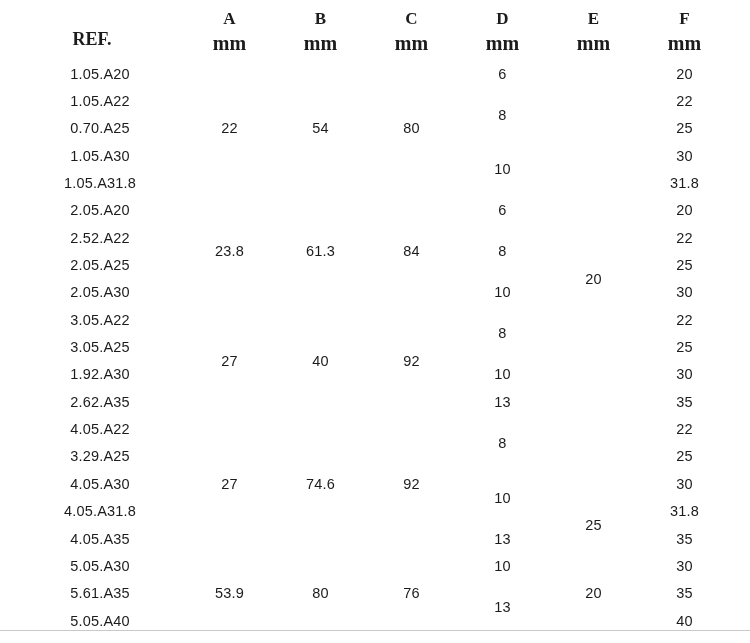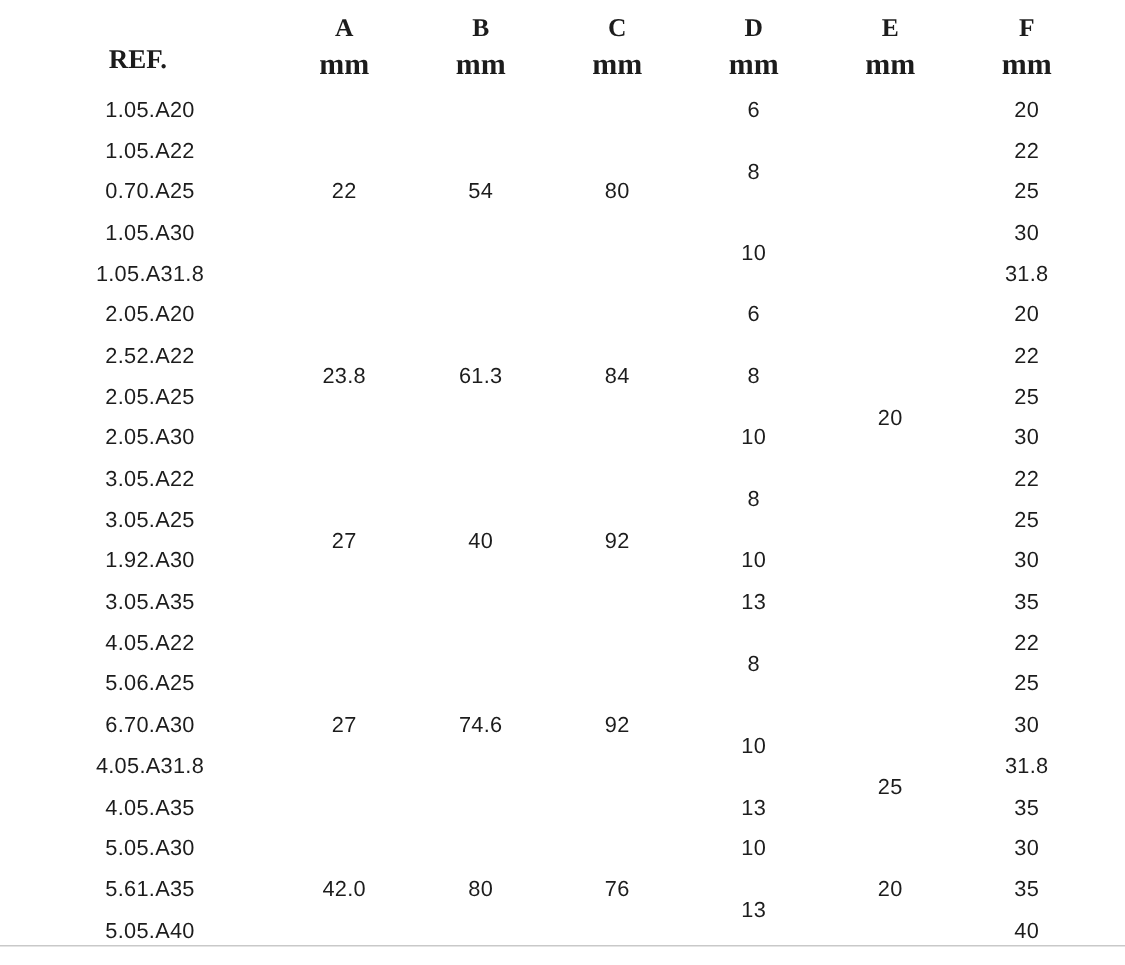--- a/index.html
+++ b/index.html
@@ -161,54 +161,54 @@
         <tr>
           <td class="ref-cell">3.05.A25</td>
           <td>25</td>
         </tr>
         <tr>
           <td class="ref-cell">1.92.A30</td>
           <td rowspan="1">10</td>
           <td>30</td>
         </tr>
         <tr>
-          <td class="ref-cell">3.05.A35</td>
+          <td class="ref-cell">2.62.A35</td>
           <td rowspan="1">13</td>
           <td>35</td>
         </tr>
         <tr>
           <td class="ref-cell">4.05.A22</td>
           <td rowspan="5">27</td>
           <td rowspan="5">74.6</td>
           <td rowspan="5">92</td>
           <td rowspan="2">8</td>
           <td>22</td>
         </tr>
         <tr>
-          <td class="ref-cell">5.06.A25</td>
-          <td>25</td>
-        </tr>
-        <tr>
-          <td class="ref-cell">6.70.A30</td>
+          <td class="ref-cell">3.29.A25</td>
+          <td>25</td>
+        </tr>
+        <tr>
+          <td class="ref-cell">4.05.A30</td>
           <td rowspan="2">10</td>
           <td>30</td>
         </tr>
         <tr>
           <td class="ref-cell">4.05.A31.8</td>
           <td rowspan="2">25</td>
           <td>31.8</td>
         </tr>
         <tr>
           <td class="ref-cell">4.05.A35</td>
           <td rowspan="1">13</td>
           <td>35</td>
         </tr>
         <tr>
           <td class="ref-cell">5.05.A30</td>
-          <td rowspan="3">42.0</td>
+          <td rowspan="3">53.9</td>
           <td rowspan="3">80</td>
           <td rowspan="3">76</td>
           <td rowspan="1">10</td>
           <td rowspan="1"></td>
           <td>30</td>
         </tr>
         <tr>
           <td class="ref-cell">5.61.A35</td>
           <td rowspan="2">13</td>
           <td rowspan="1">20</td>

